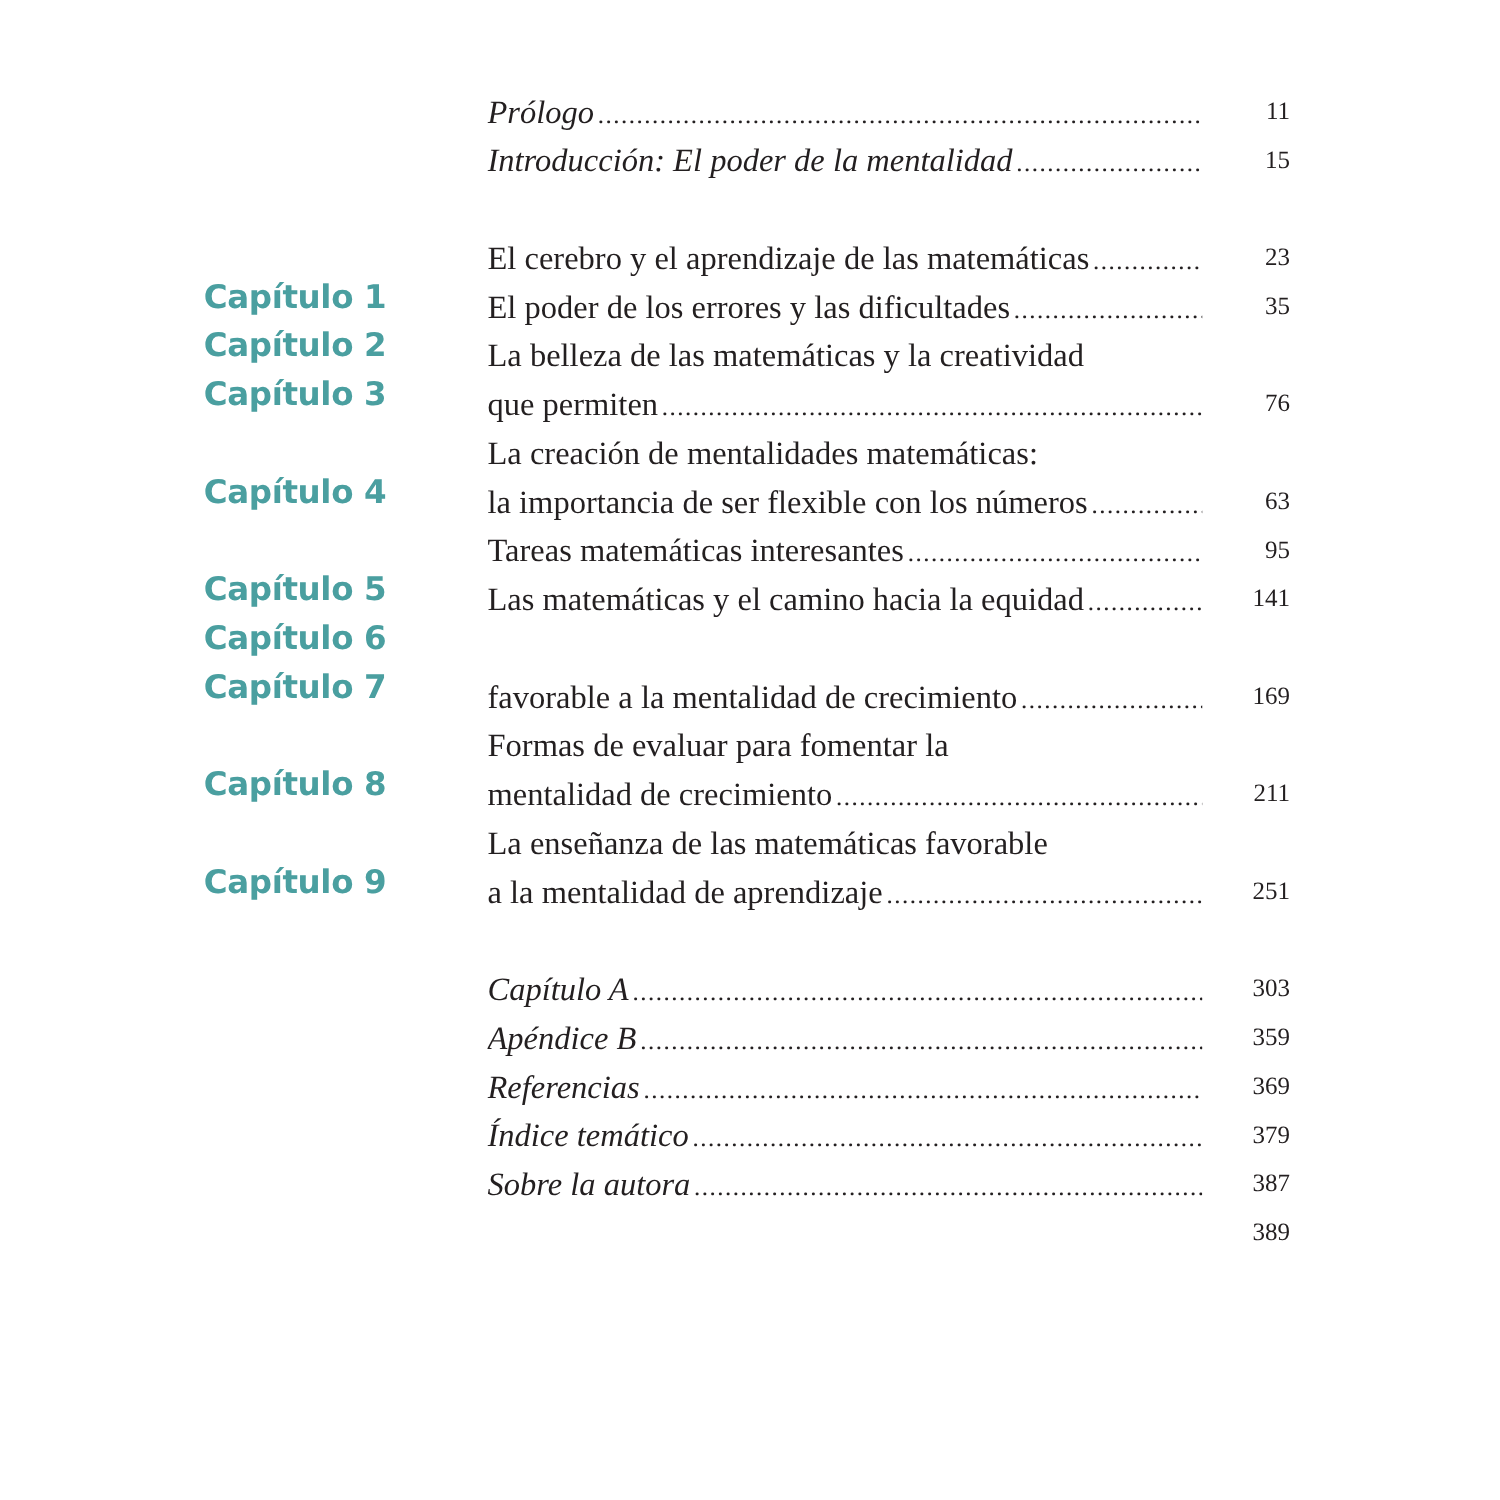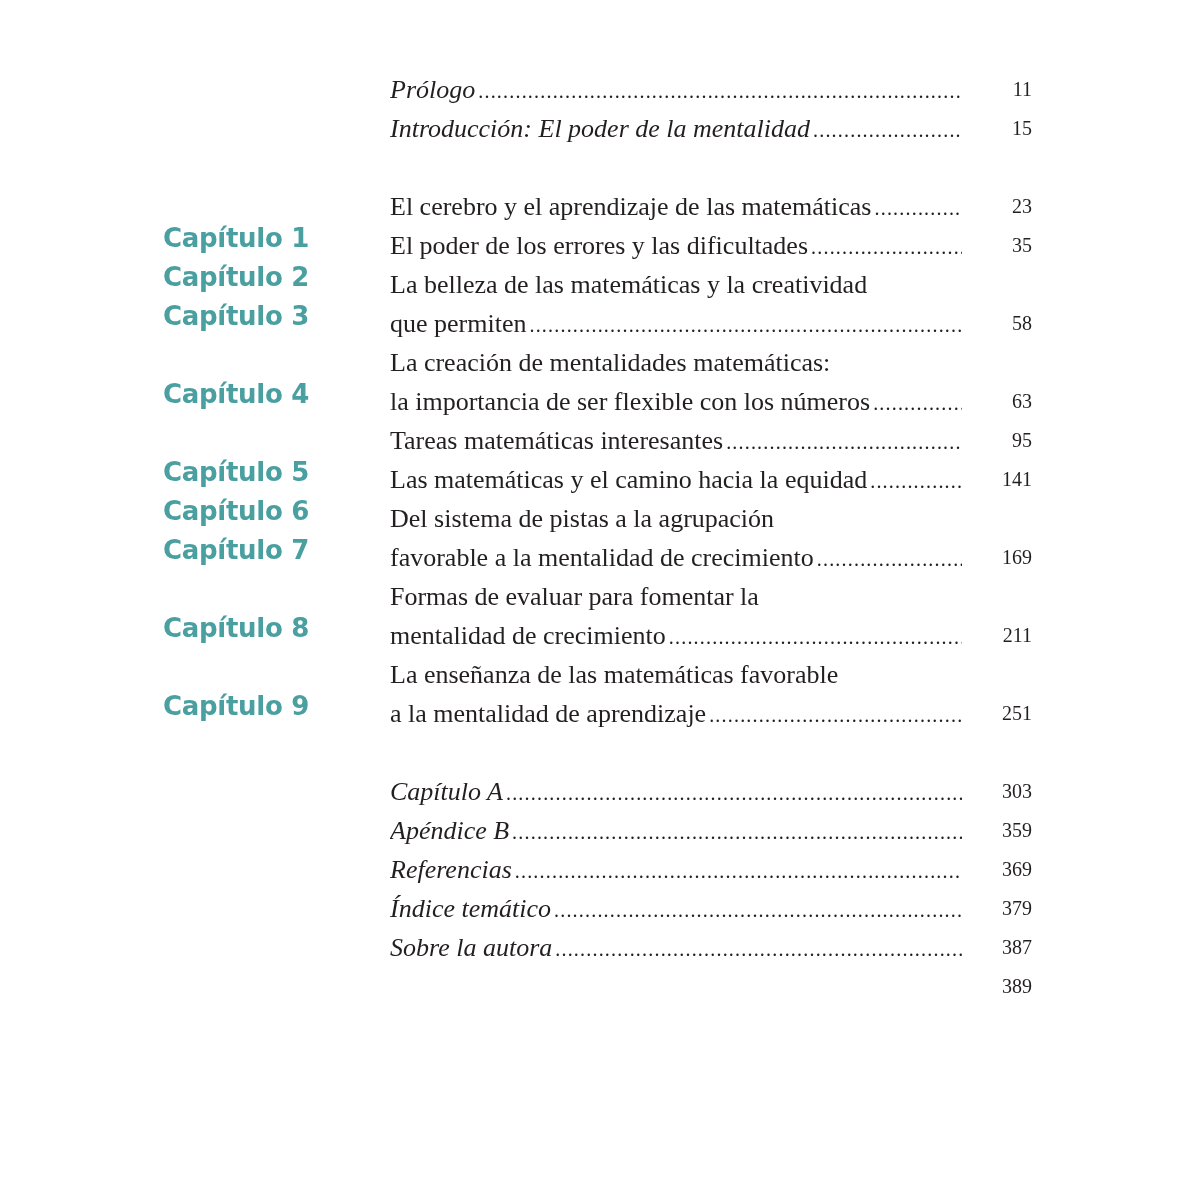--- a/index.html
+++ b/index.html
@@ -125,21 +125,21 @@
     <span class="chap-label">Capítulo 3</span>
     <div class="line">
       <span class="title-text">La belleza de las matemáticas y la creatividad</span>
     </div>
   </div>
   <div class="row" style="top:304px">
     <div class="line">
       <span class="title-text">que permiten</span>
       <span class="leader"></span>
     </div>
-    <span class="page-num">58</span>
+    <span class="page-num">76</span>
   </div>
 
   <div class="row" style="top:343px">
     <span class="chap-label">Capítulo 4</span>
     <div class="line">
       <span class="title-text">La creación de mentalidades matemáticas:</span>
     </div>
   </div>
   <div class="row" style="top:382px">
     <div class="line">
@@ -162,23 +162,20 @@
     <span class="chap-label">Capítulo 6</span>
     <div class="line">
       <span class="title-text">Las matemáticas y el camino hacia la equidad</span>
       <span class="leader"></span>
     </div>
     <span class="page-num">141</span>
   </div>
 
   <div class="row" style="top:499px">
     <span class="chap-label">Capítulo 7</span>
-    <div class="line">
-      <span class="title-text">Del sistema de pistas a la agrupación</span>
-    </div>
   </div>
   <div class="row" style="top:538px">
     <div class="line">
       <span class="title-text">favorable a la mentalidad de crecimiento</span>
       <span class="leader"></span>
     </div>
     <span class="page-num">169</span>
   </div>
 
   <div class="row" style="top:577px">

